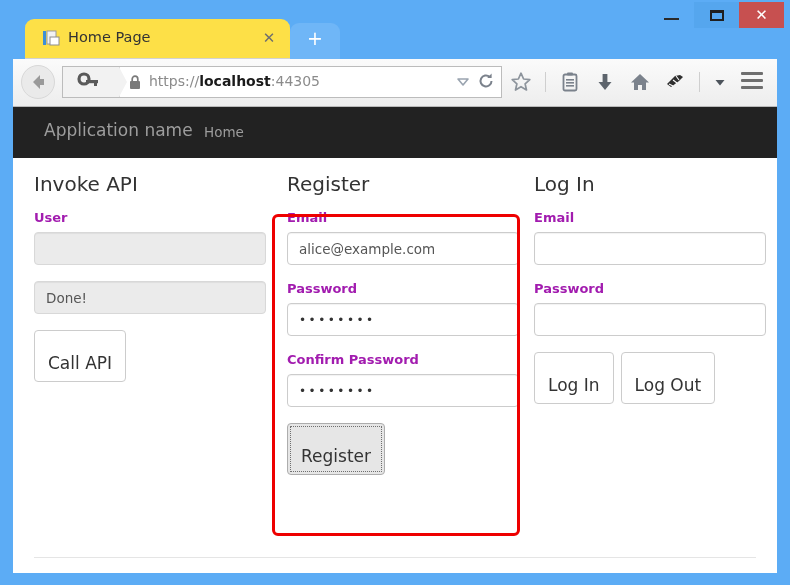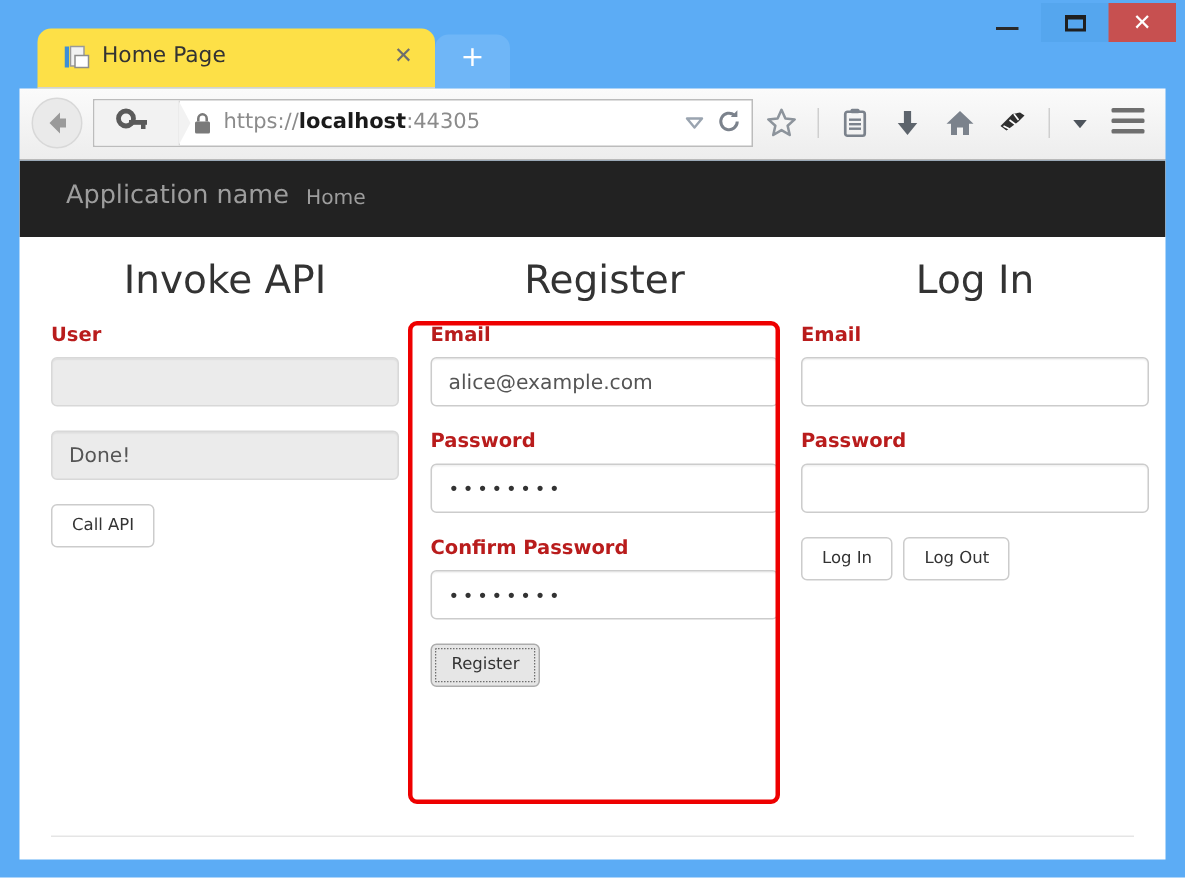--- a/index.html
+++ b/index.html
@@ -246,31 +246,30 @@
   .col {
     position: absolute;
     top: 14px;
   }
   .col-invoke { left: 21px; width: 232px; }
   .col-register { left: 274px; width: 232px; }
   .col-login { left: 521px; width: 232px; }
 
   h2.col-title {
     margin: 0 0 14px 0;
-    font-size: 26px;
+    font-size: 20px;
     font-weight: normal;
     color: #333333;
     letter-spacing: 0px;
     font-family: "DejaVu Sans", sans-serif;
-    text-align: center;
   }
   .field-label {
     font-size: 13px;
     font-weight: bold;
-    color: #b91c1c;
+    color: #a21caf;
     margin: 0 0 7px 0;
     font-family: "DejaVu Sans", sans-serif;
   }
   .field-block { margin-bottom: 16px; }
   .input {
     width: 100%;
     height: 33px;
     box-sizing: border-box;
     border: 1px solid #cccccc;
     border-radius: 4px;
@@ -290,22 +289,22 @@
     letter-spacing: 2.5px;
     font-size: 12px;
     color: #333333;
   }
   .btn {
     display: inline-block;
     border: 1px solid #cccccc;
     border-radius: 4px;
     background: #ffffff;
     color: #333333;
-    font-size: 11px;
-    padding: 7px 13px 8px 13px;
+    font-size: 17px;
+    padding: 23px 13px 8px 13px;
     cursor: default;
     font-family: "DejaVu Sans", sans-serif;
     line-height: 1.1;
   }
   .btn.focused {
     background: #e6e6e6;
     border-color: #adadad;
     outline: 1px dotted #6e6e6e;
     outline-offset: -4px;
   }

